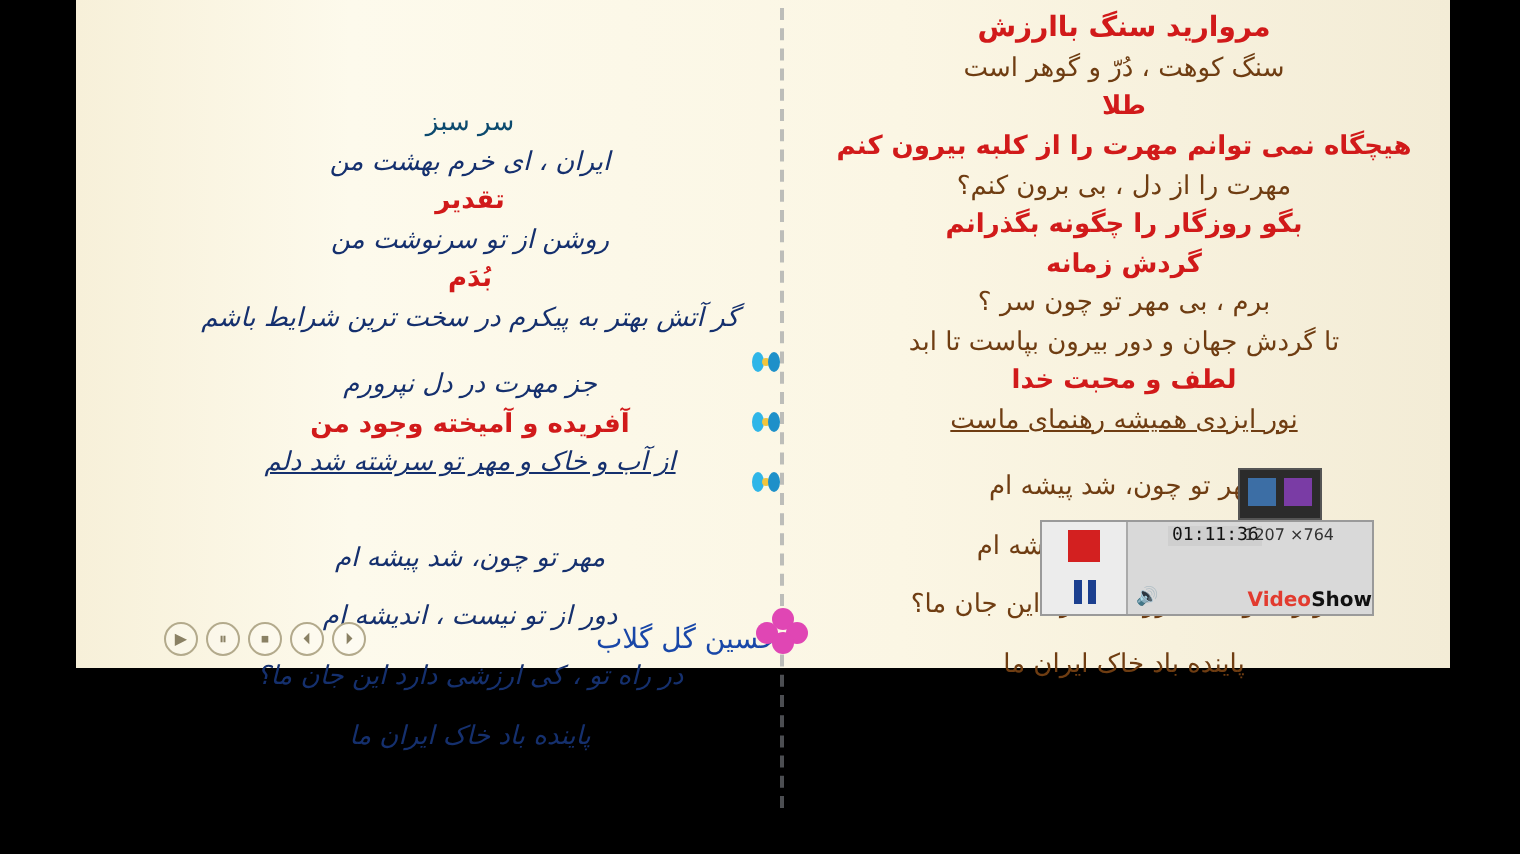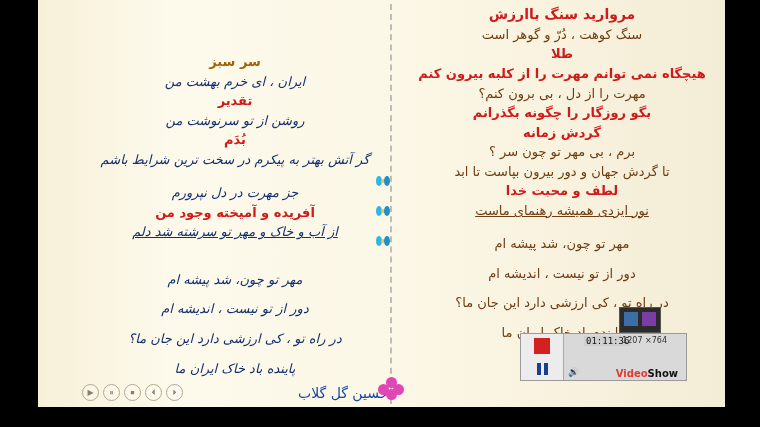--- a/index.html
+++ b/index.html
@@ -4,39 +4,39 @@
 <style>
   html,body{margin:0;padding:0;background:#000;}
   body{width:760px;height:427px;overflow:hidden;font-family:"DejaVu Sans",sans-serif;}
   #screen{position:relative;width:760px;height:427px;background:#000;}
 
   
   .bar-left{position:absolute;left:0;top:0;width:38px;height:427px;background:#000;}
   .bar-right{position:absolute;right:0;top:0;width:35px;height:427px;background:#000;}
 
   
-  .page{position:absolute;left:38px;top:0;width:687px;height:407px;
+  .page{position:absolute;left:38px;top:0;width:687px;height:334px;
         background:#fbf6e4;}
   .page:before{content:"";position:absolute;inset:0;
         background:linear-gradient(90deg,#f7f0d9 0%,#fdfaec 20%,#fbf6e4 60%,#f3ecd6 100%);}
 
   
   .sep{position:absolute;left:352px;top:4px;width:0;height:400px;
        border-left:2px dashed #8a8f96;opacity:.55;}
 
   .col{position:absolute;top:0;direction:rtl;text-align:center;}
   .col-right{right:18px;width:290px;}
   .col-left{right:330px;width:320px;}
 
   .ln{font-family:"DejaVu Sans",sans-serif;
       font-size:13px;line-height:1.35;white-space:nowrap;
       margin:0;padding:1px 0;}
   .red{color:#d11a1a;font-weight:bold;}
   .brown{color:#6f3d12;}
-  .green{color:#a16207;font-weight:bold;}
+  .green{color:#0c4a6e;font-weight:normal;}
   .navy{color:#15306e;font-style:italic;}
   .ul{text-decoration:underline;}
   .big{font-size:14px;}
   .spacer10{height:10px;}
   .spacer14{height:14px;}
 
   
   .bow{position:absolute;width:14px;height:10px;}
   .bow:before,.bow:after{content:"";position:absolute;top:0;width:6px;height:10px;border-radius:50%;}
   .bow:before{left:0;background:#2fb6e8;}
@@ -61,21 +61,21 @@
              display:flex;flex-direction:column;}
   .rec .btns div{flex:1;display:flex;align-items:center;justify-content:center;}
   .sq{width:16px;height:16px;background:#d32020;}
   .pause{display:flex;gap:3px;}
   .pause span{width:4px;height:12px;background:#1b3f8f;}
   .rec .info{flex:1;position:relative;background:#d9d9d9;}
   .rec .time{position:absolute;left:20px;top:2px;font-size:9px;color:#111;
              font-family:"DejaVu Sans Mono",monospace;background:#cfcfcf;padding:0 2px;}
   .rec .res{position:absolute;right:19px;top:2px;font-size:8px;color:#333;}
   .rec .spk{position:absolute;left:4px;bottom:3px;font-size:9px;color:#111;}
-  .rec .brand{position:absolute;right:8px;bottom:1px;font-size:10px;font-weight:bold;color:#111;text-align:right;}
+  .rec .brand{position:absolute;right:0;bottom:1px;font-size:10px;font-weight:bold;color:#111;text-align:right;}
   .rec .brand b{color:#e23b2f;}
 
   .topthumb{position:absolute;right:64px;bottom:74px;width:40px;height:24px;
             background:#2b2b2b;border:1px solid #555;}
   .topthumb .ic{position:absolute;left:4px;top:4px;width:14px;height:14px;background:#3c6ea5;}
   .topthumb .ic2{position:absolute;right:4px;top:4px;width:14px;height:14px;background:#7a3ca5;}
   .watermark{position:absolute;right:40px;bottom:60px;font-size:9px;color:#555;}
 </style>
 </head>
 <body>

